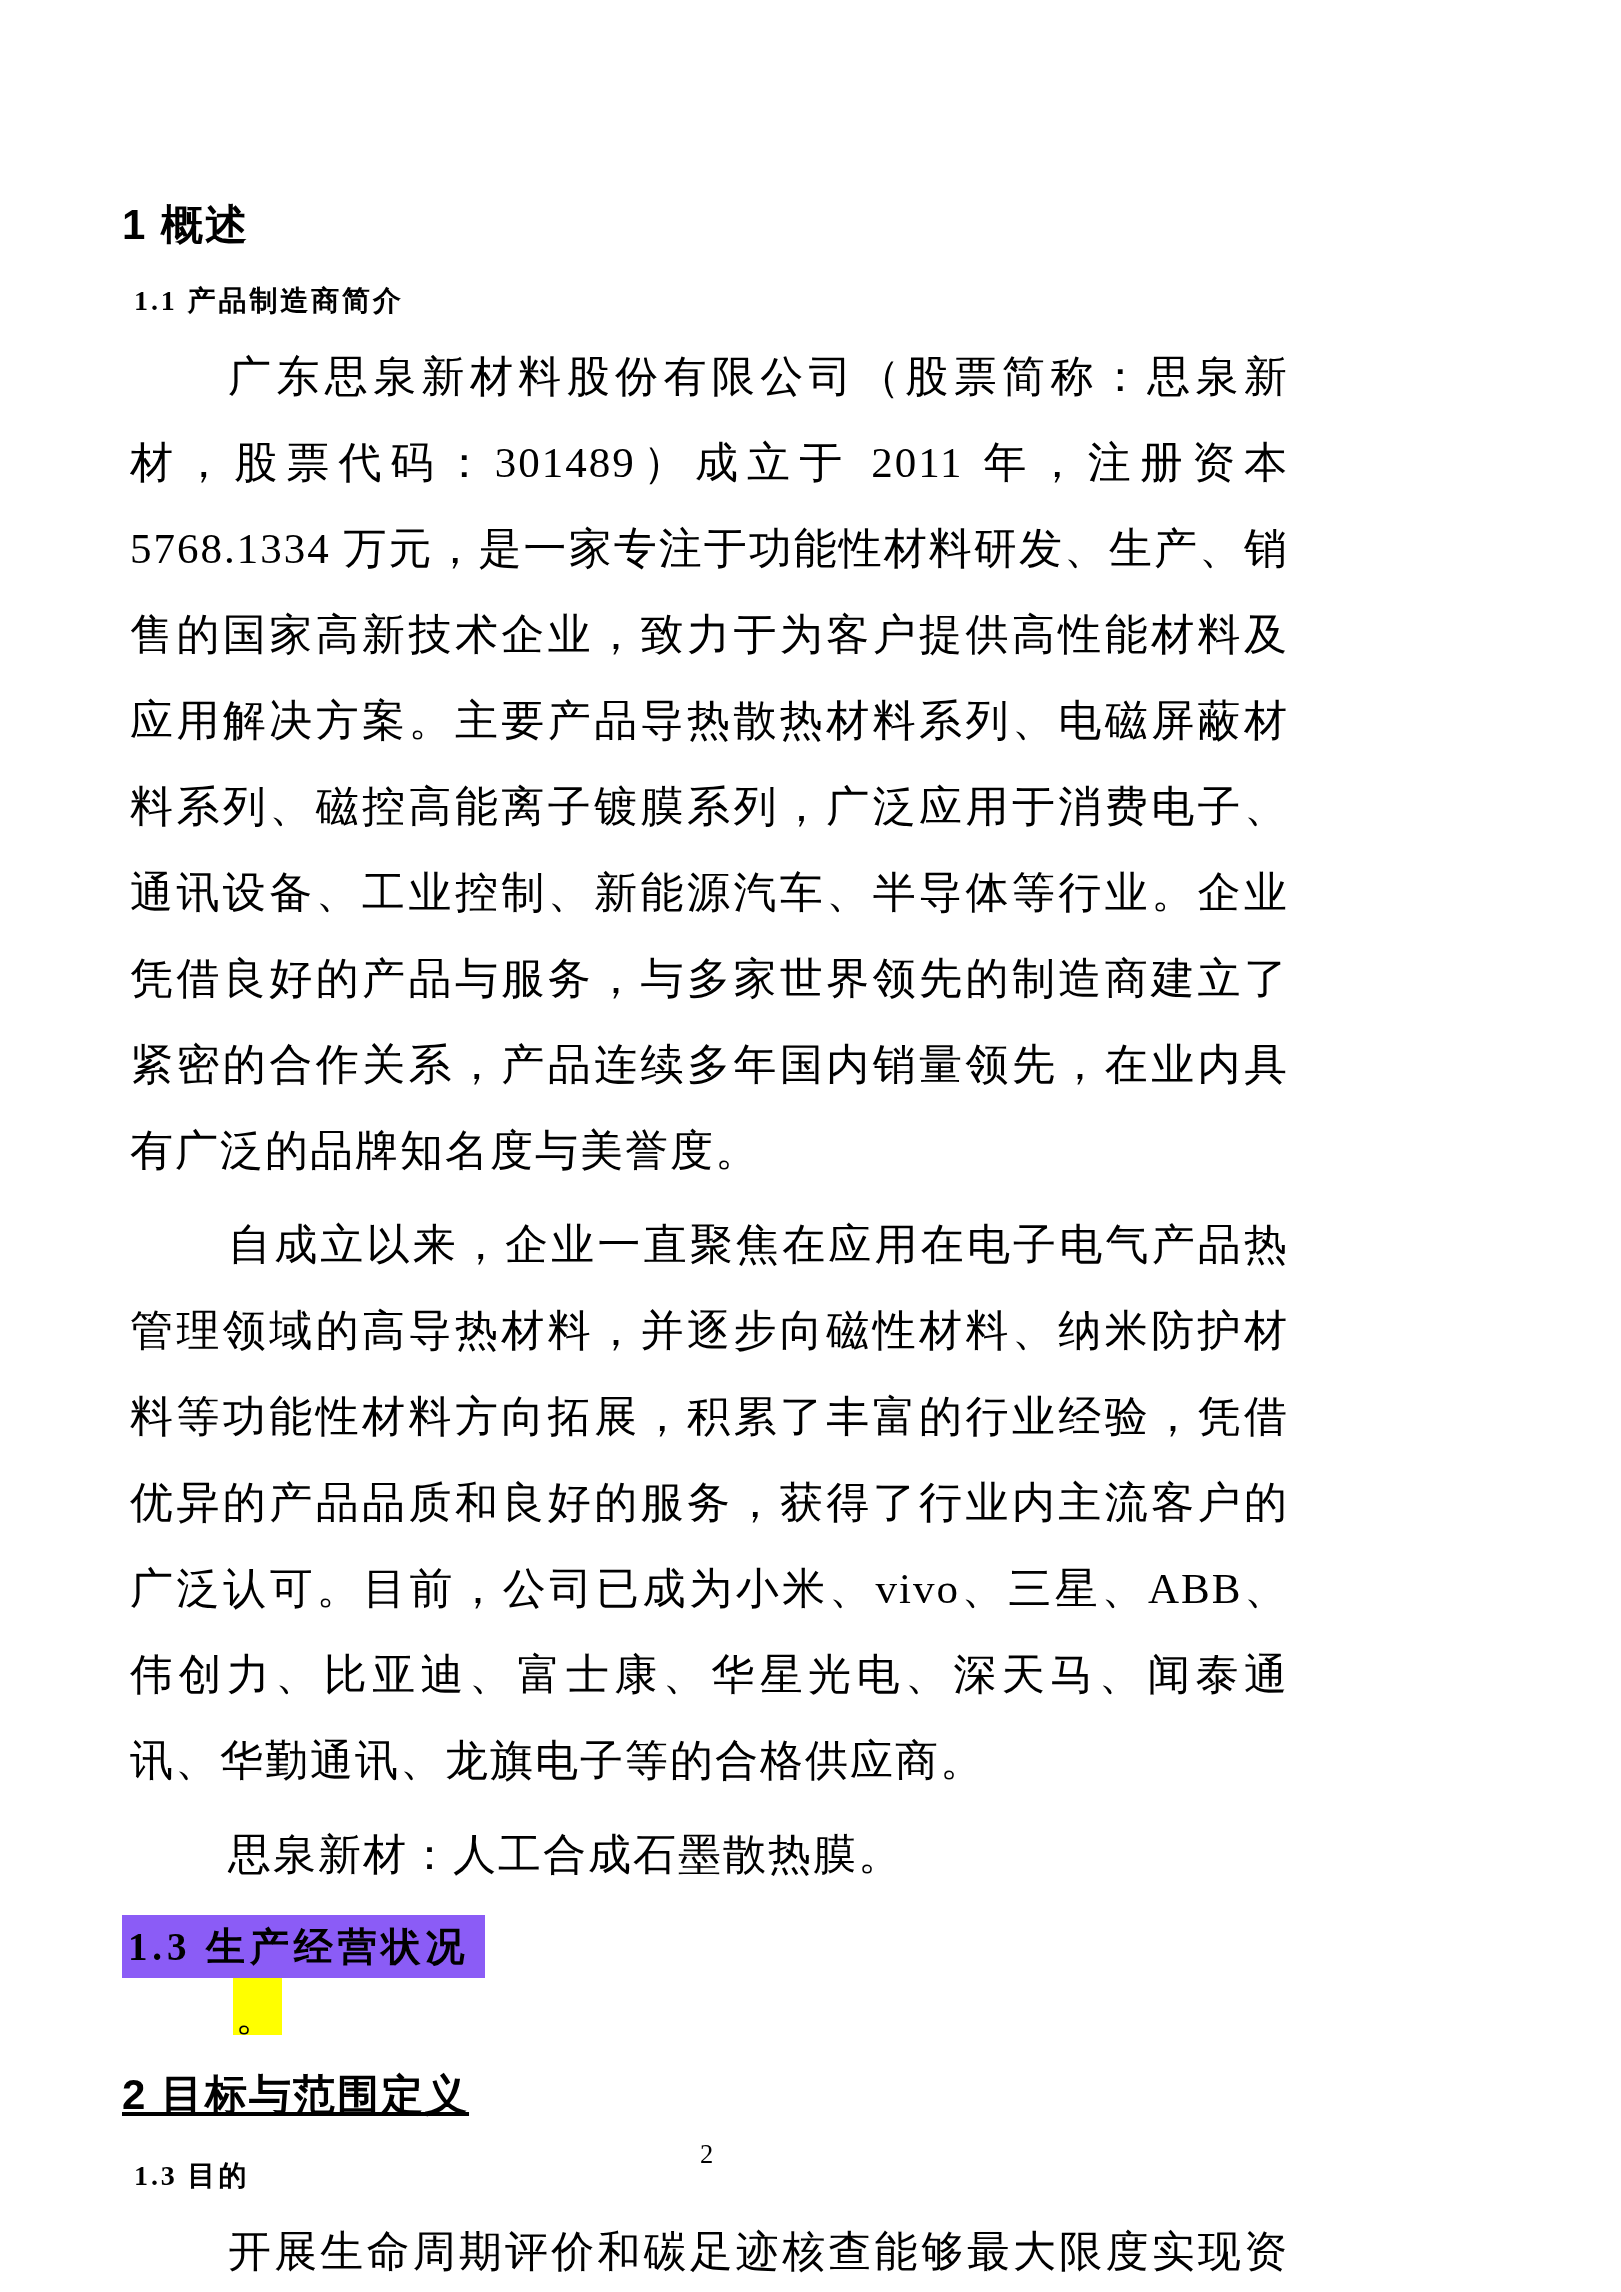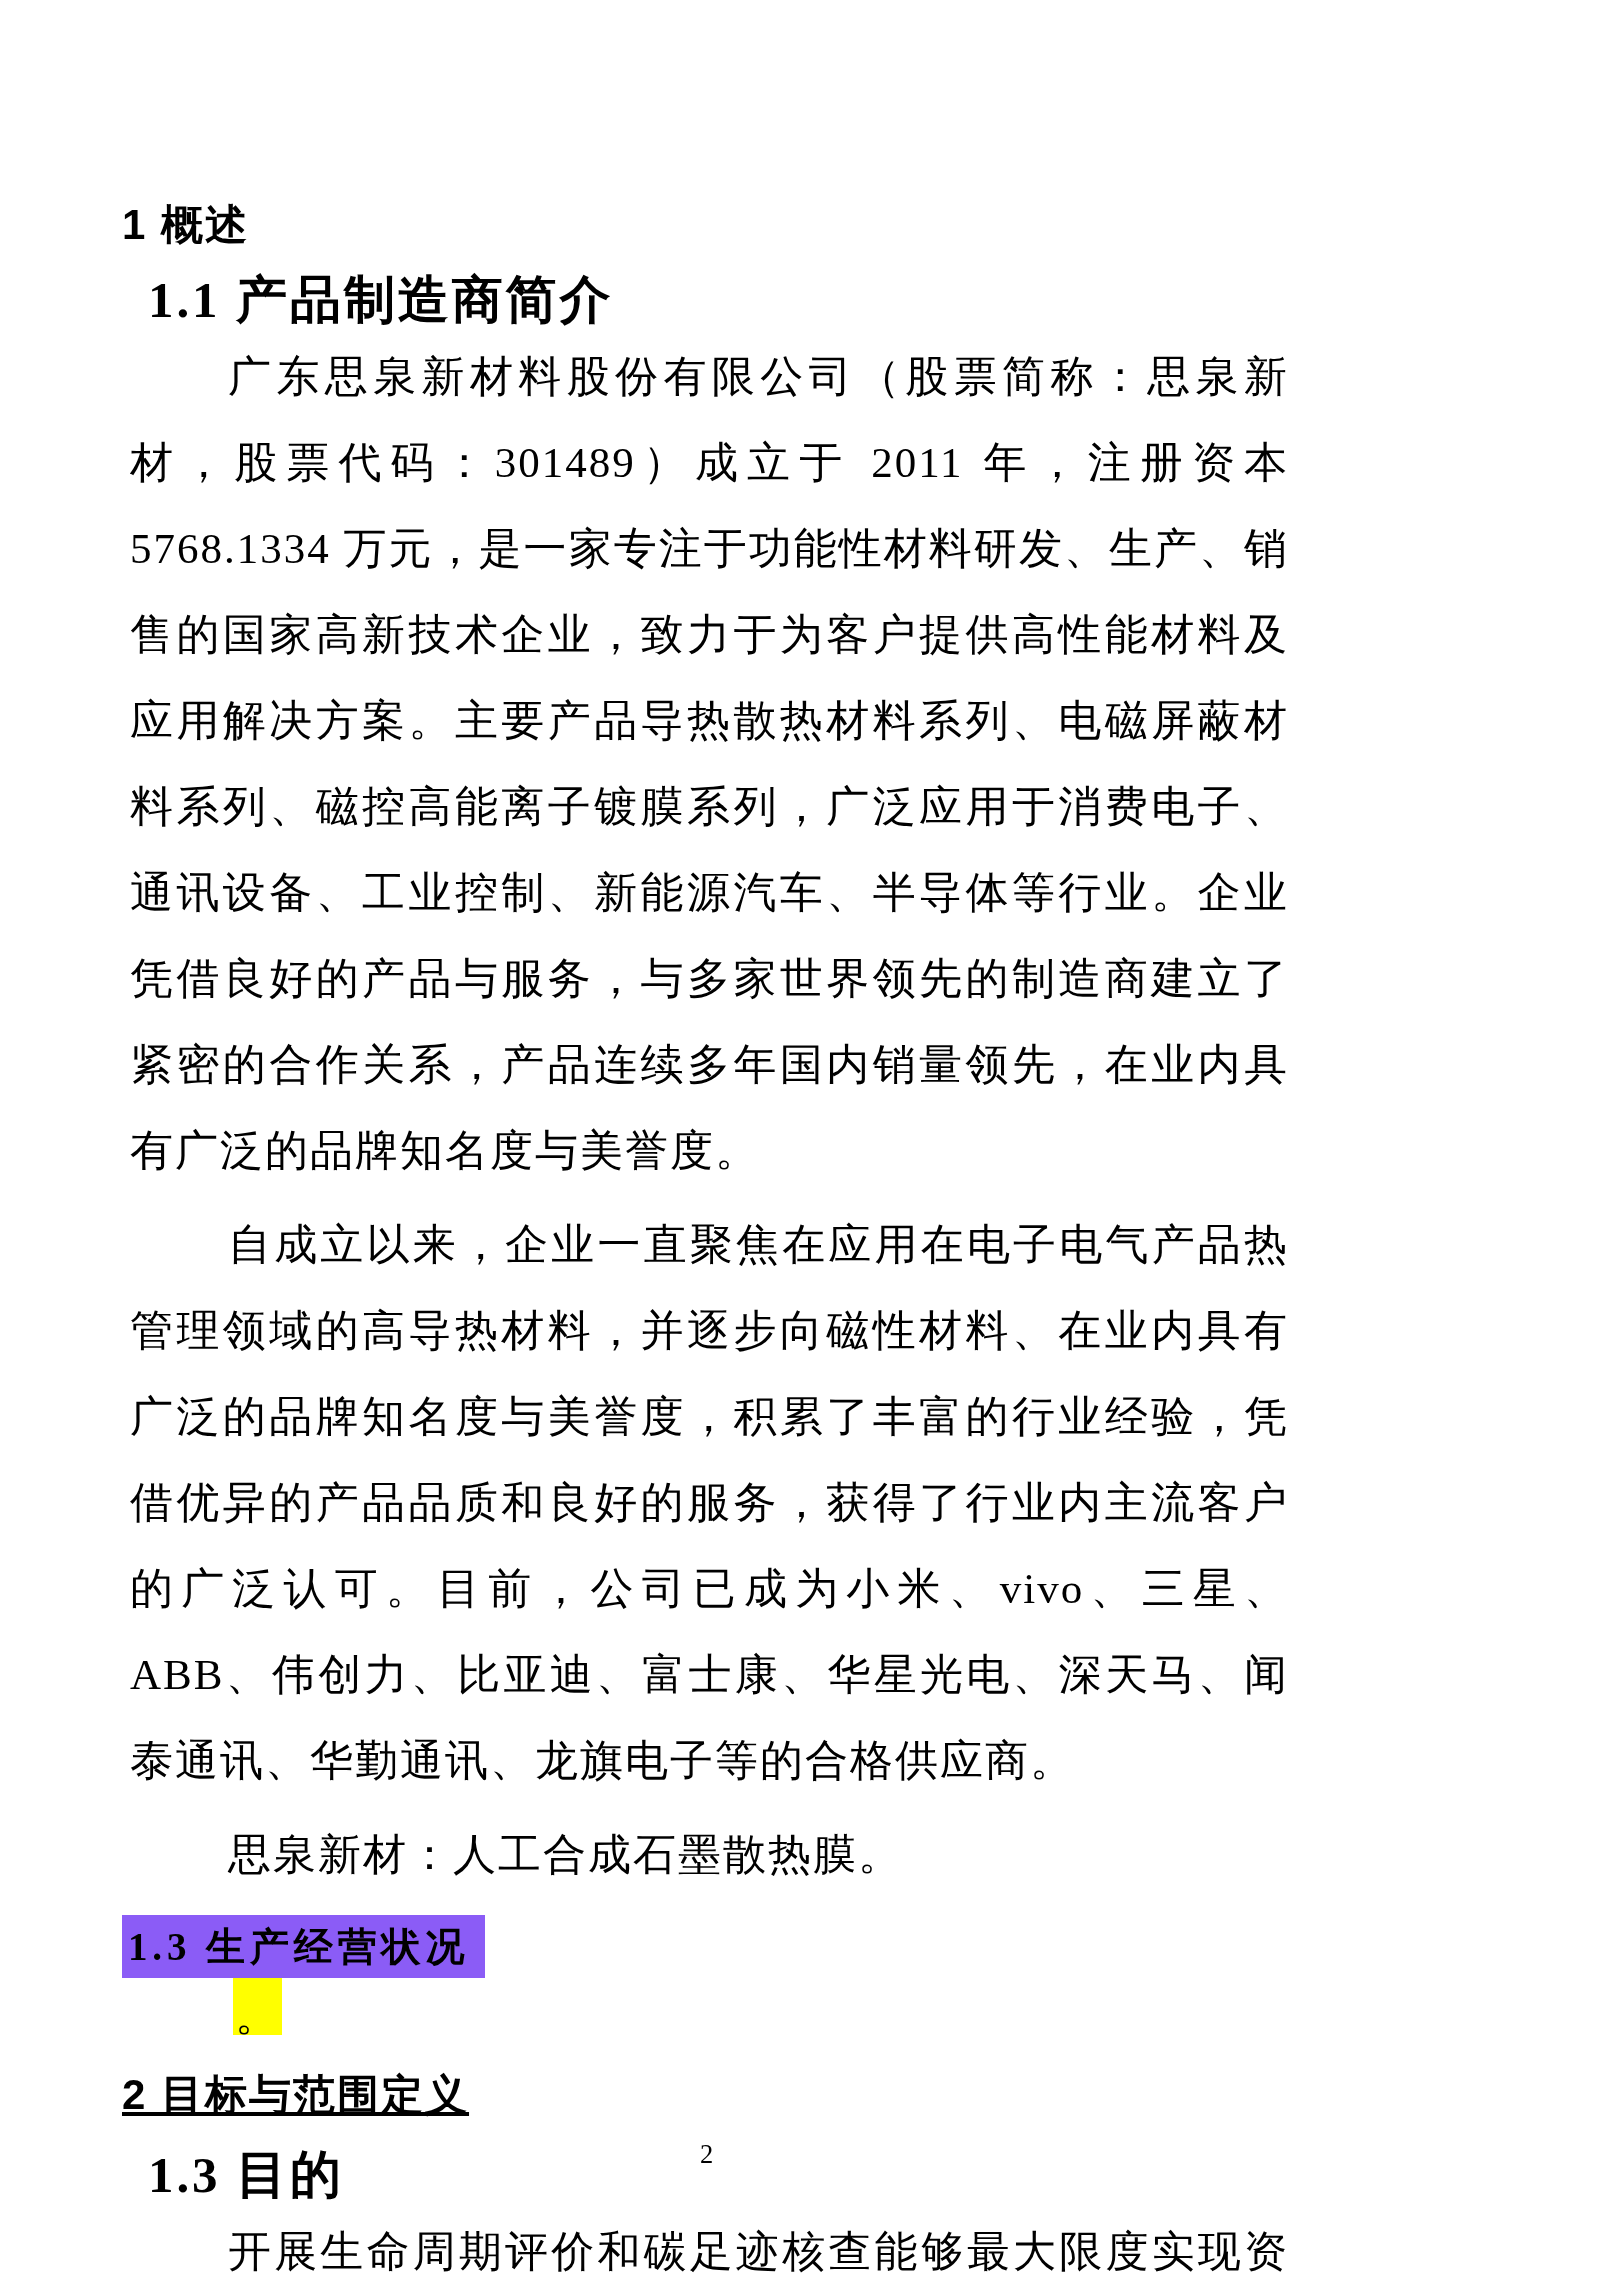--- a/index.html
+++ b/index.html
@@ -29,23 +29,23 @@
   h1.doc-h1.first {
     margin-bottom: 25.5px;
   }
   h1.doc-h1.second {
     margin-top: 35px;
     text-decoration: underline;
   }
   h2.doc-h2 {
     font-family: "Liberation Serif", serif;
     font-weight: bold;
-    font-size: 51px;
+    font-size: 28px;
     line-height: 51px;
-    margin: 0 0 0 26px;
+    margin: 0 0 0 12px;
     letter-spacing: 2.9px;
   }
   h2.doc-h2.s12 { margin-top: 7.8px; }
   h2.doc-h2.s21 { margin-top: 31px; }
   p.body {
     font-size: 43px;
     line-height: 86px;
     margin: 8px;
     text-align: justify;
     text-justify: inter-character;
@@ -101,21 +101,21 @@
 <body>
 
 <div class="page">
 
   <h1 class="doc-h1 first">1 概述</h1>
 
   <h2 class="doc-h2">1.1 产品制造商简介</h2>
 
   <p class="body">广东思泉新材料股份有限公司（股票简称：思泉新材，股票代码：301489）成立于 2011 年，注册资本 5768.1334 万元，是一家专注于功能性材料研发、生产、销售的国家高新技术企业，致力于为客户提供高性能材料及应用解决方案。主要产品导热散热材料系列、电磁屏蔽材料系列、磁控高能离子镀膜系列，广泛应用于消费电子、通讯设备、工业控制、新能源汽车、半导体等行业。企业凭借良好的产品与服务，与多家世界领先的制造商建立了紧密的合作关系，产品连续多年国内销量领先，在业内具有广泛的品牌知名度与美誉度。</p>
 
-  <p class="body">自成立以来，企业一直聚焦在应用在电子电气产品热管理领域的高导热材料，并逐步向磁性材料、在业内具有广泛的品牌知名度与美誉度，积累了丰富的行业经验，凭借优异的产品品质和良好的服务，获得了行业内主流客户的广泛认可。目前，公司已成为小米、vivo、三星、ABB、伟创力、比亚迪、富士康、华星光电、深天马、闻泰通讯、华勤通讯、龙旗电子等的合格供应商。</p>
+  <p class="body">自成立以来，企业一直聚焦在应用在电子电气产品热管理领域的高导热材料，并逐步向磁性材料、纳米防护材料等功能性材料方向拓展，积累了丰富的行业经验，凭借优异的产品品质和良好的服务，获得了行业内主流客户的广泛认可。目前，公司已成为小米、vivo、三星、ABB、伟创力、比亚迪、富士康、华星光电、深天马、闻泰通讯、华勤通讯、龙旗电子等的合格供应商。</p>
 
 
   <p class="body single">思泉新材：人工合成石墨散热膜。</p>
 
   <div class="hl-head">
     <span class="hl">1.3 生产经营状况</span>
   </div>
 
   <div class="hl-tail">
     <span class="hl-dot">。</span>

